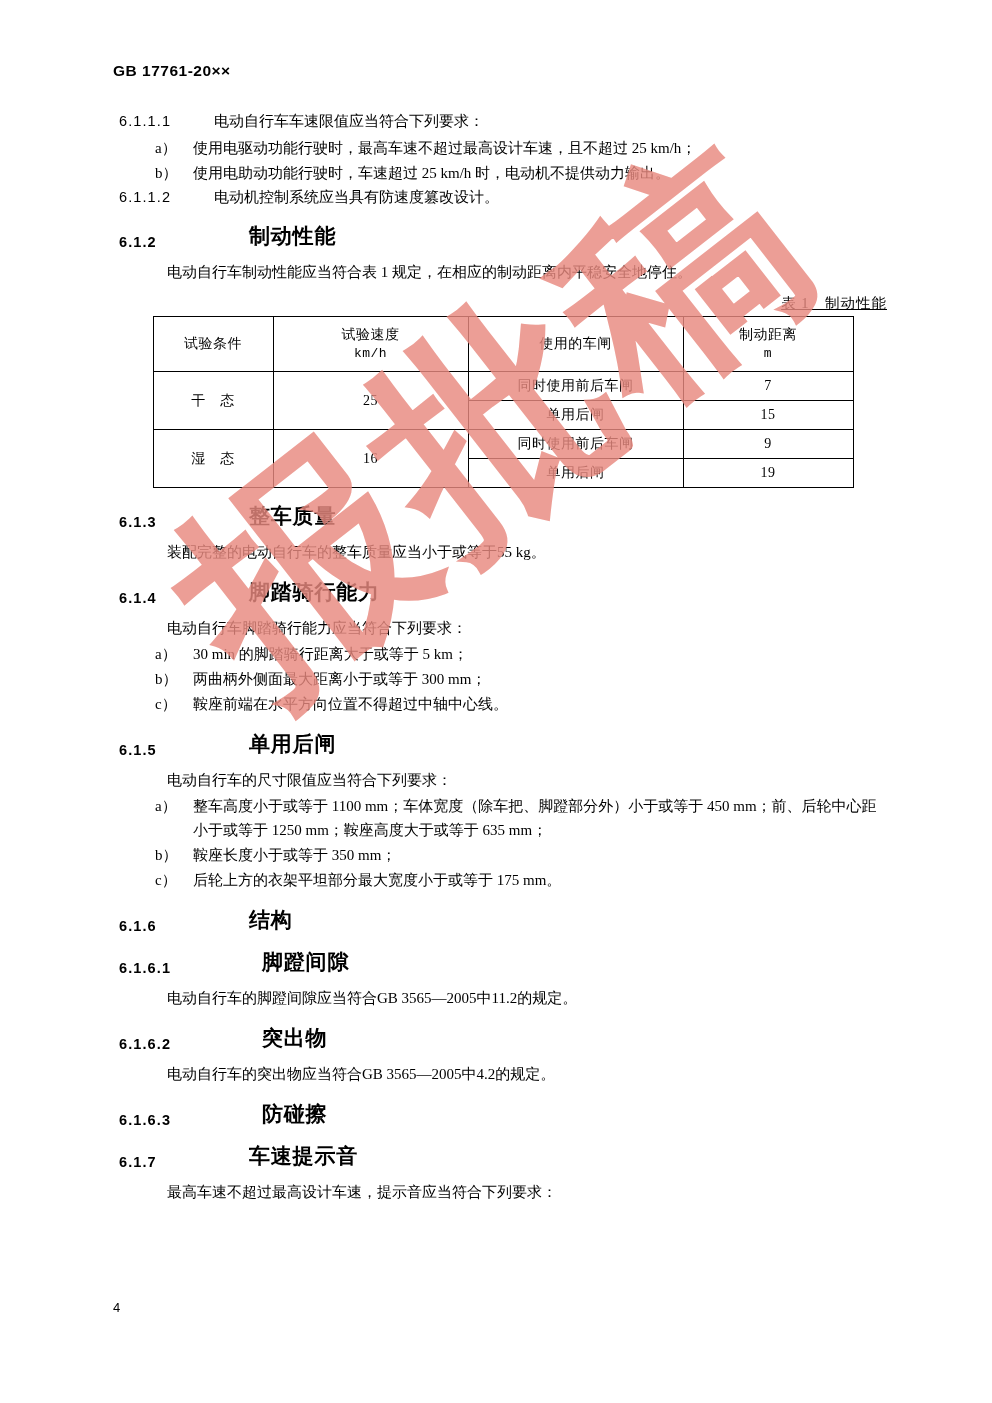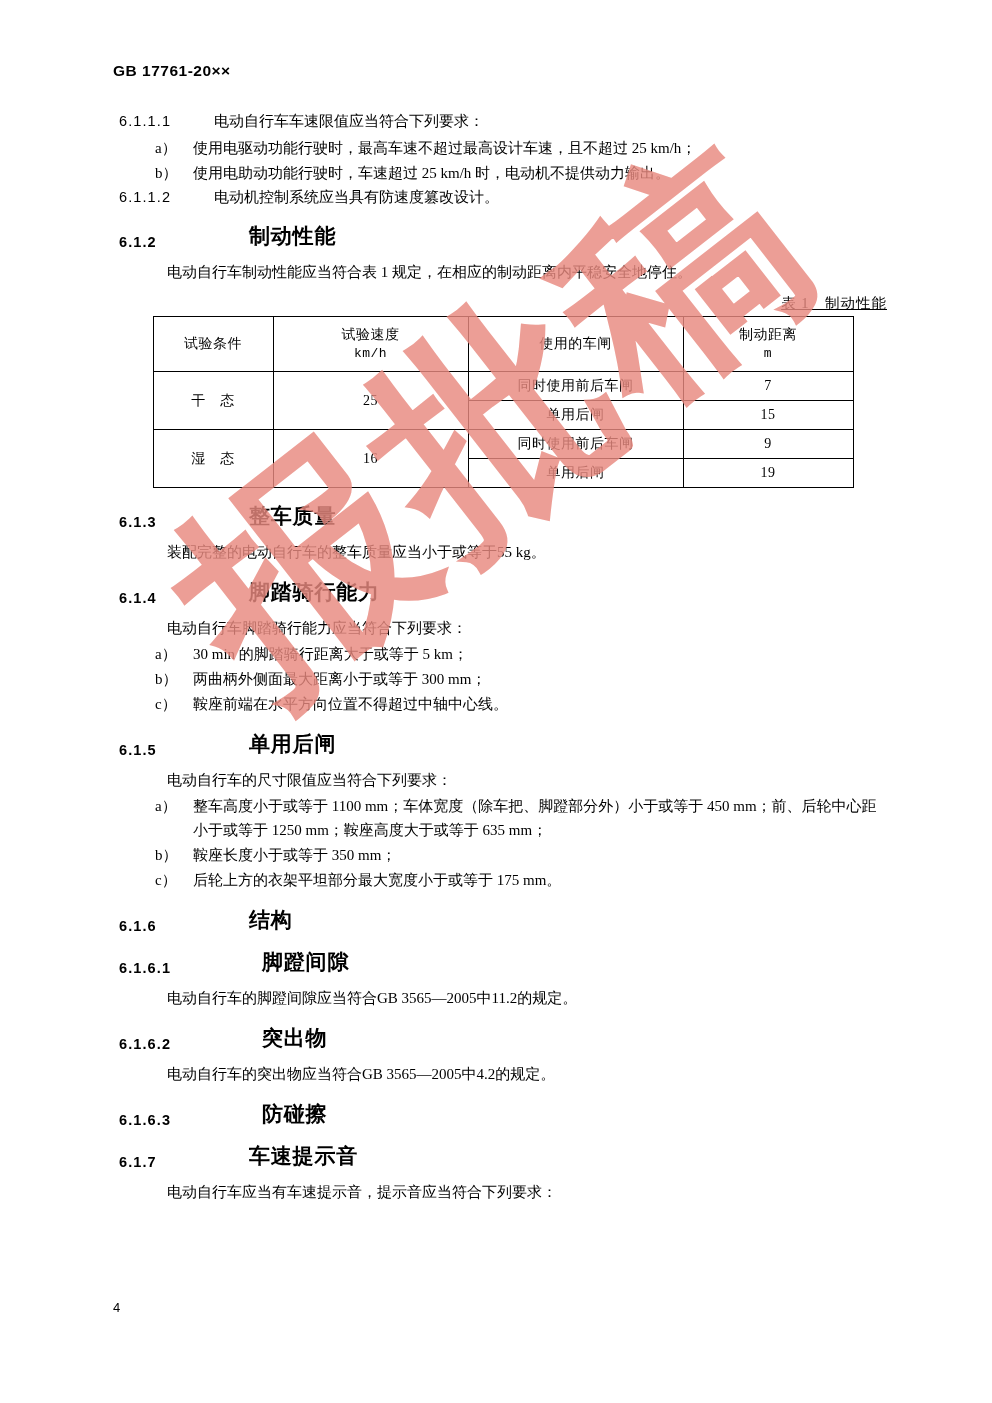--- a/index.html
+++ b/index.html
@@ -298,21 +298,21 @@
 
     <div class="heading sub">
       <span class="num">6.1.6.3</span>
       <span class="txt">防碰擦</span>
     </div>
 
     <div class="heading">
       <span class="num">6.1.7</span>
       <span class="txt">车速提示音</span>
     </div>
-    <div class="indent">电动自行车应当有车速提示音，提示音应当符合下列要求：</div>
+    <div class="indent">最高车速不超过最高设计车速，提示音应当符合下列要求：</div>
 
   </div>
 
   <div class="pagenum">4</div>
 
   <div class="watermark">
     <div class="wm-text">报批稿</div>
   </div>
 
 </div>

